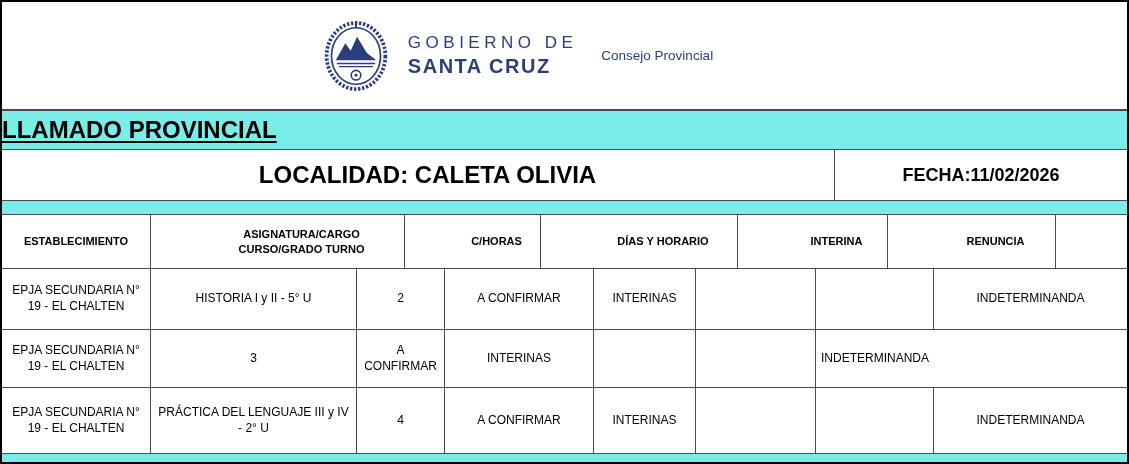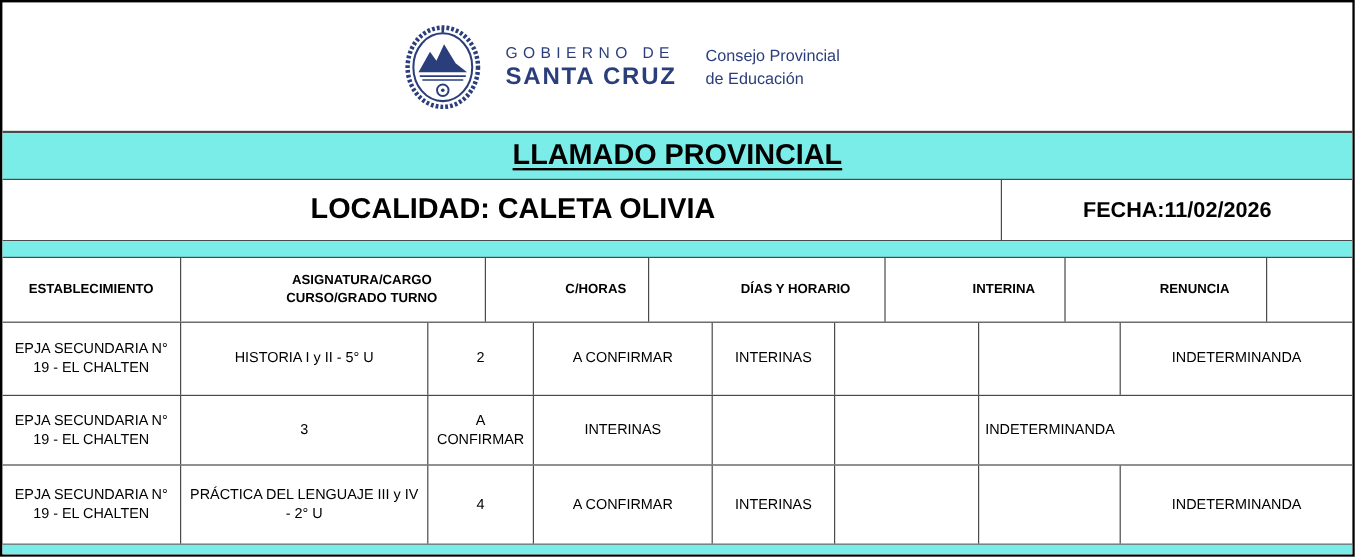--- a/index.html
+++ b/index.html
@@ -17,30 +17,30 @@
 
   
   .header-area {
     height:109px;
     border-bottom:2px solid #4a4a4a;
     display:flex; align-items:center; justify-content:center;
   }
   .logo-group { display:flex; align-items:center; position:relative; left:-46px; }
   .shield { width:64px; height:72px; flex:0 0 auto; }
   .gob-block { margin-left:20px; color:#2b3e7c; }
-  .gob-line1 { font-size:13px; letter-spacing:4.5px; font-weight:400; white-space:nowrap; }
+  .gob-line1 { font-size:17px; letter-spacing:4.5px; font-weight:400; white-space:nowrap; }
   .gob-line2 { font-size:20px; font-weight:700; letter-spacing:1.5px; white-space:nowrap; margin-top:2px; }
   .consejo-block { margin-left:24px; color:#2b3e7c; font-size:13.5px; line-height:19px; font-weight:400; }
 
   
   .banner {
     height:39px;
     background:var(--accent);
     border-bottom:1px solid #4a4a4a;
-    display:flex; align-items:center; justify-content:center;
+    display:flex; align-items:center; justify-content:flex-start;
   }
   .banner-title {
     font-size:24px; font-weight:700; color:#000;
     text-decoration:underline; text-decoration-thickness:2px; text-underline-offset:3px;
   }
 
   
   .info-row { height:51px; border-bottom:1px solid #4a4a4a; display:flex; }
   .info-cell-loc {
     width:814px; border-right:1px solid #4a4a4a;
@@ -94,21 +94,20 @@
         <circle cx="30" cy="51" r="4.5" fill="none" stroke="#2B3E7C" stroke-width="1.5"></circle>
         <circle cx="30" cy="51" r="1.4" fill="#2B3E7C"></circle>
         <line x1="30" y1="2" x2="30" y2="6" stroke="#2B3E7C" stroke-width="2"></line>
       </svg>
       <div class="gob-block">
         <div class="gob-line1">GOBIERNO DE</div>
         <div class="gob-line2">SANTA CRUZ</div>
       </div>
       <div class="consejo-block">
         <div>Consejo Provincial</div>
-        <div>de Educación</div>
       </div>
     </div>
   </div>
 
   <div class="banner">
     <div class="banner-title">LLAMADO PROVINCIAL</div>
   </div>
 
   <div class="info-row">
     <div class="info-cell-loc">LOCALIDAD: CALETA OLIVIA</div>

